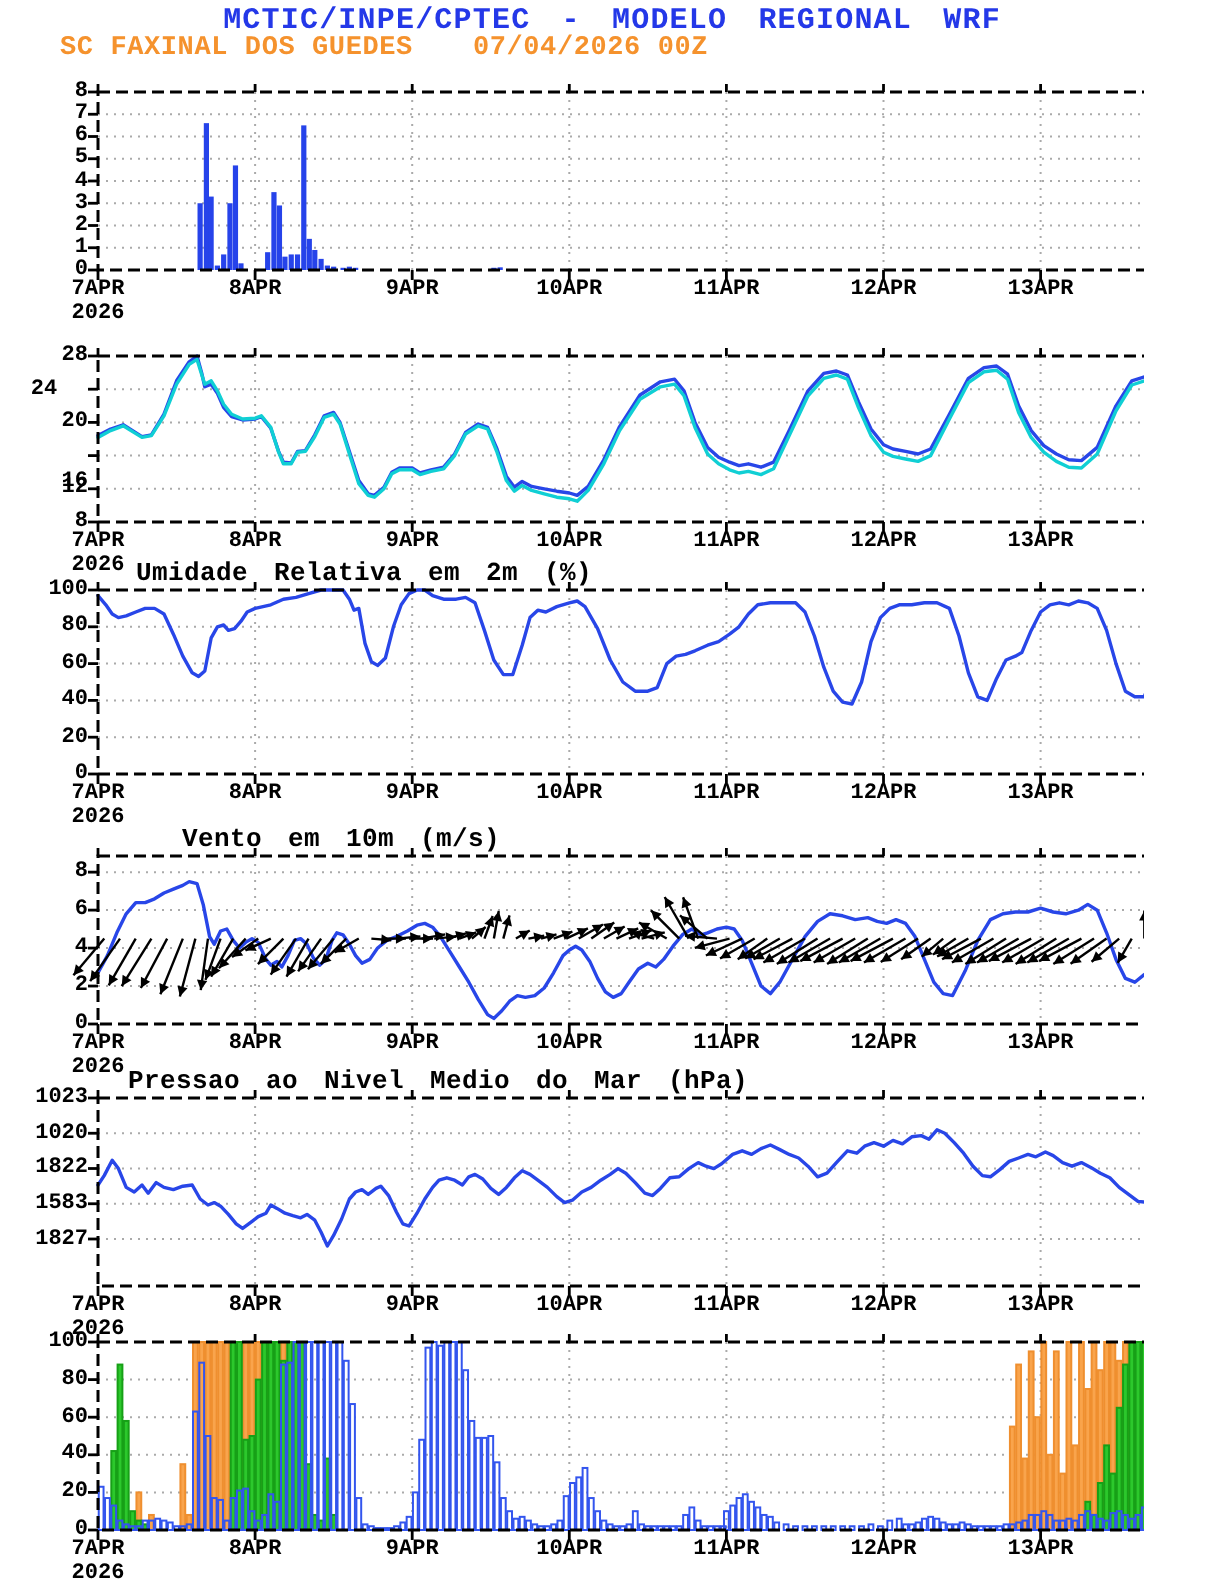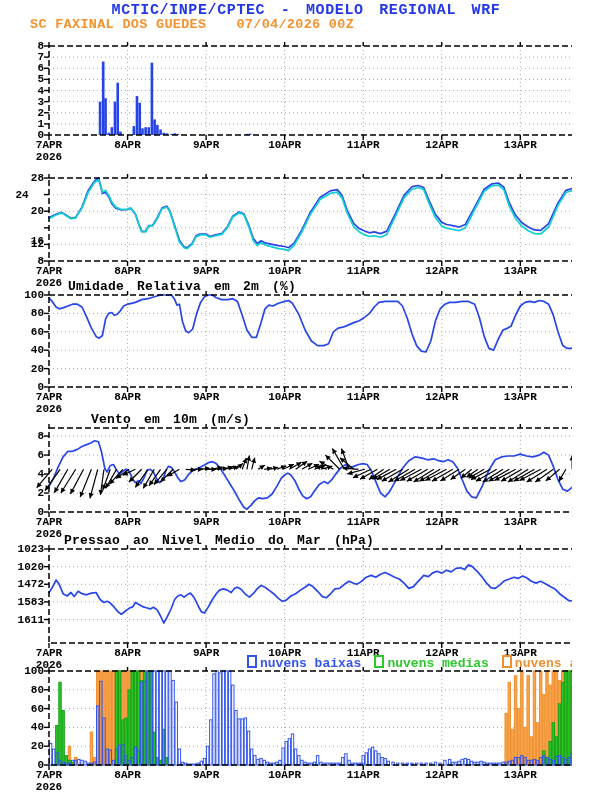--- a/index.html
+++ b/index.html
@@ -737,23 +737,23 @@
     <div class="ylab" style="top: 430.068px;">8</div>
     <div class="xlab" style="left: 21px; top: 516px;">7APR</div>
     <div class="xlab" style="left: 21px; top: 528px;">2026</div>
     <div class="xlab" style="left: 99.5507px; top: 516px;">8APR</div>
     <div class="xlab" style="left: 178.101px; top: 516px;">9APR</div>
     <div class="xlab" style="left: 256.652px; top: 516px;">10APR</div>
     <div class="xlab" style="left: 335.203px; top: 516px;">11APR</div>
     <div class="xlab" style="left: 413.754px; top: 516px;">12APR</div>
     <div class="xlab" style="left: 492.304px; top: 516px;">13APR</div>
     <div class="panel-title" style="left: 68px; top: 412px; margin-left: 23px;">Vento em 10m (m/s)</div>
-    <div class="ylab" style="top: 613.5px;">1611</div>
+    <div class="ylab" style="top: 613.5px;">1827</div>
     <div class="ylab" style="top: 595.875px;">1583</div>
-    <div class="ylab" style="top: 578.25px;">1472</div>
+    <div class="ylab" style="top: 578.25px;">1822</div>
     <div class="ylab" style="top: 560.625px;">1020</div>
     <div class="ylab" style="top: 543px;">1023</div>
     <div class="xlab" style="left: 21px; top: 647px;">7APR</div>
     <div class="xlab" style="left: 21px; top: 659px;">2026</div>
     <div class="xlab" style="left: 99.5507px; top: 647px;">8APR</div>
     <div class="xlab" style="left: 178.101px; top: 647px;">9APR</div>
     <div class="xlab" style="left: 256.652px; top: 647px;">10APR</div>
     <div class="xlab" style="left: 335.203px; top: 647px;">11APR</div>
     <div class="xlab" style="left: 413.754px; top: 647px;">12APR</div>
     <div class="xlab" style="left: 492.304px; top: 647px;">13APR</div>
@@ -765,18 +765,13 @@
     <div class="ylab" style="top: 683.8px;">80</div>
     <div class="ylab" style="top: 665px;">100</div>
     <div class="xlab" style="left: 21px; top: 769px;">7APR</div>
     <div class="xlab" style="left: 21px; top: 781px;">2026</div>
     <div class="xlab" style="left: 99.5507px; top: 769px;">8APR</div>
     <div class="xlab" style="left: 178.101px; top: 769px;">9APR</div>
     <div class="xlab" style="left: 256.652px; top: 769px;">10APR</div>
     <div class="xlab" style="left: 335.203px; top: 769px;">11APR</div>
     <div class="xlab" style="left: 413.754px; top: 769px;">12APR</div>
     <div class="xlab" style="left: 492.304px; top: 769px;">13APR</div>
-    <div class="legend-row" style="left: 247px; top: 655px;">
-      <span style="color: rgb(51, 85, 238);"><span class="sw" style="border-color: rgb(51, 85, 238);"></span><span>nuvens baixas</span></span>
-      <span style="color: rgb(44, 200, 44);"><span class="sw" style="border-color: rgb(44, 200, 44);"></span><span>nuvens medias</span></span>
-      <span style="color: rgb(239, 143, 47);"><span class="sw" style="border-color: rgb(239, 143, 47);"></span><span>nuvens altas</span></span>
-    </div>
   </div>
 
 </body></html>

